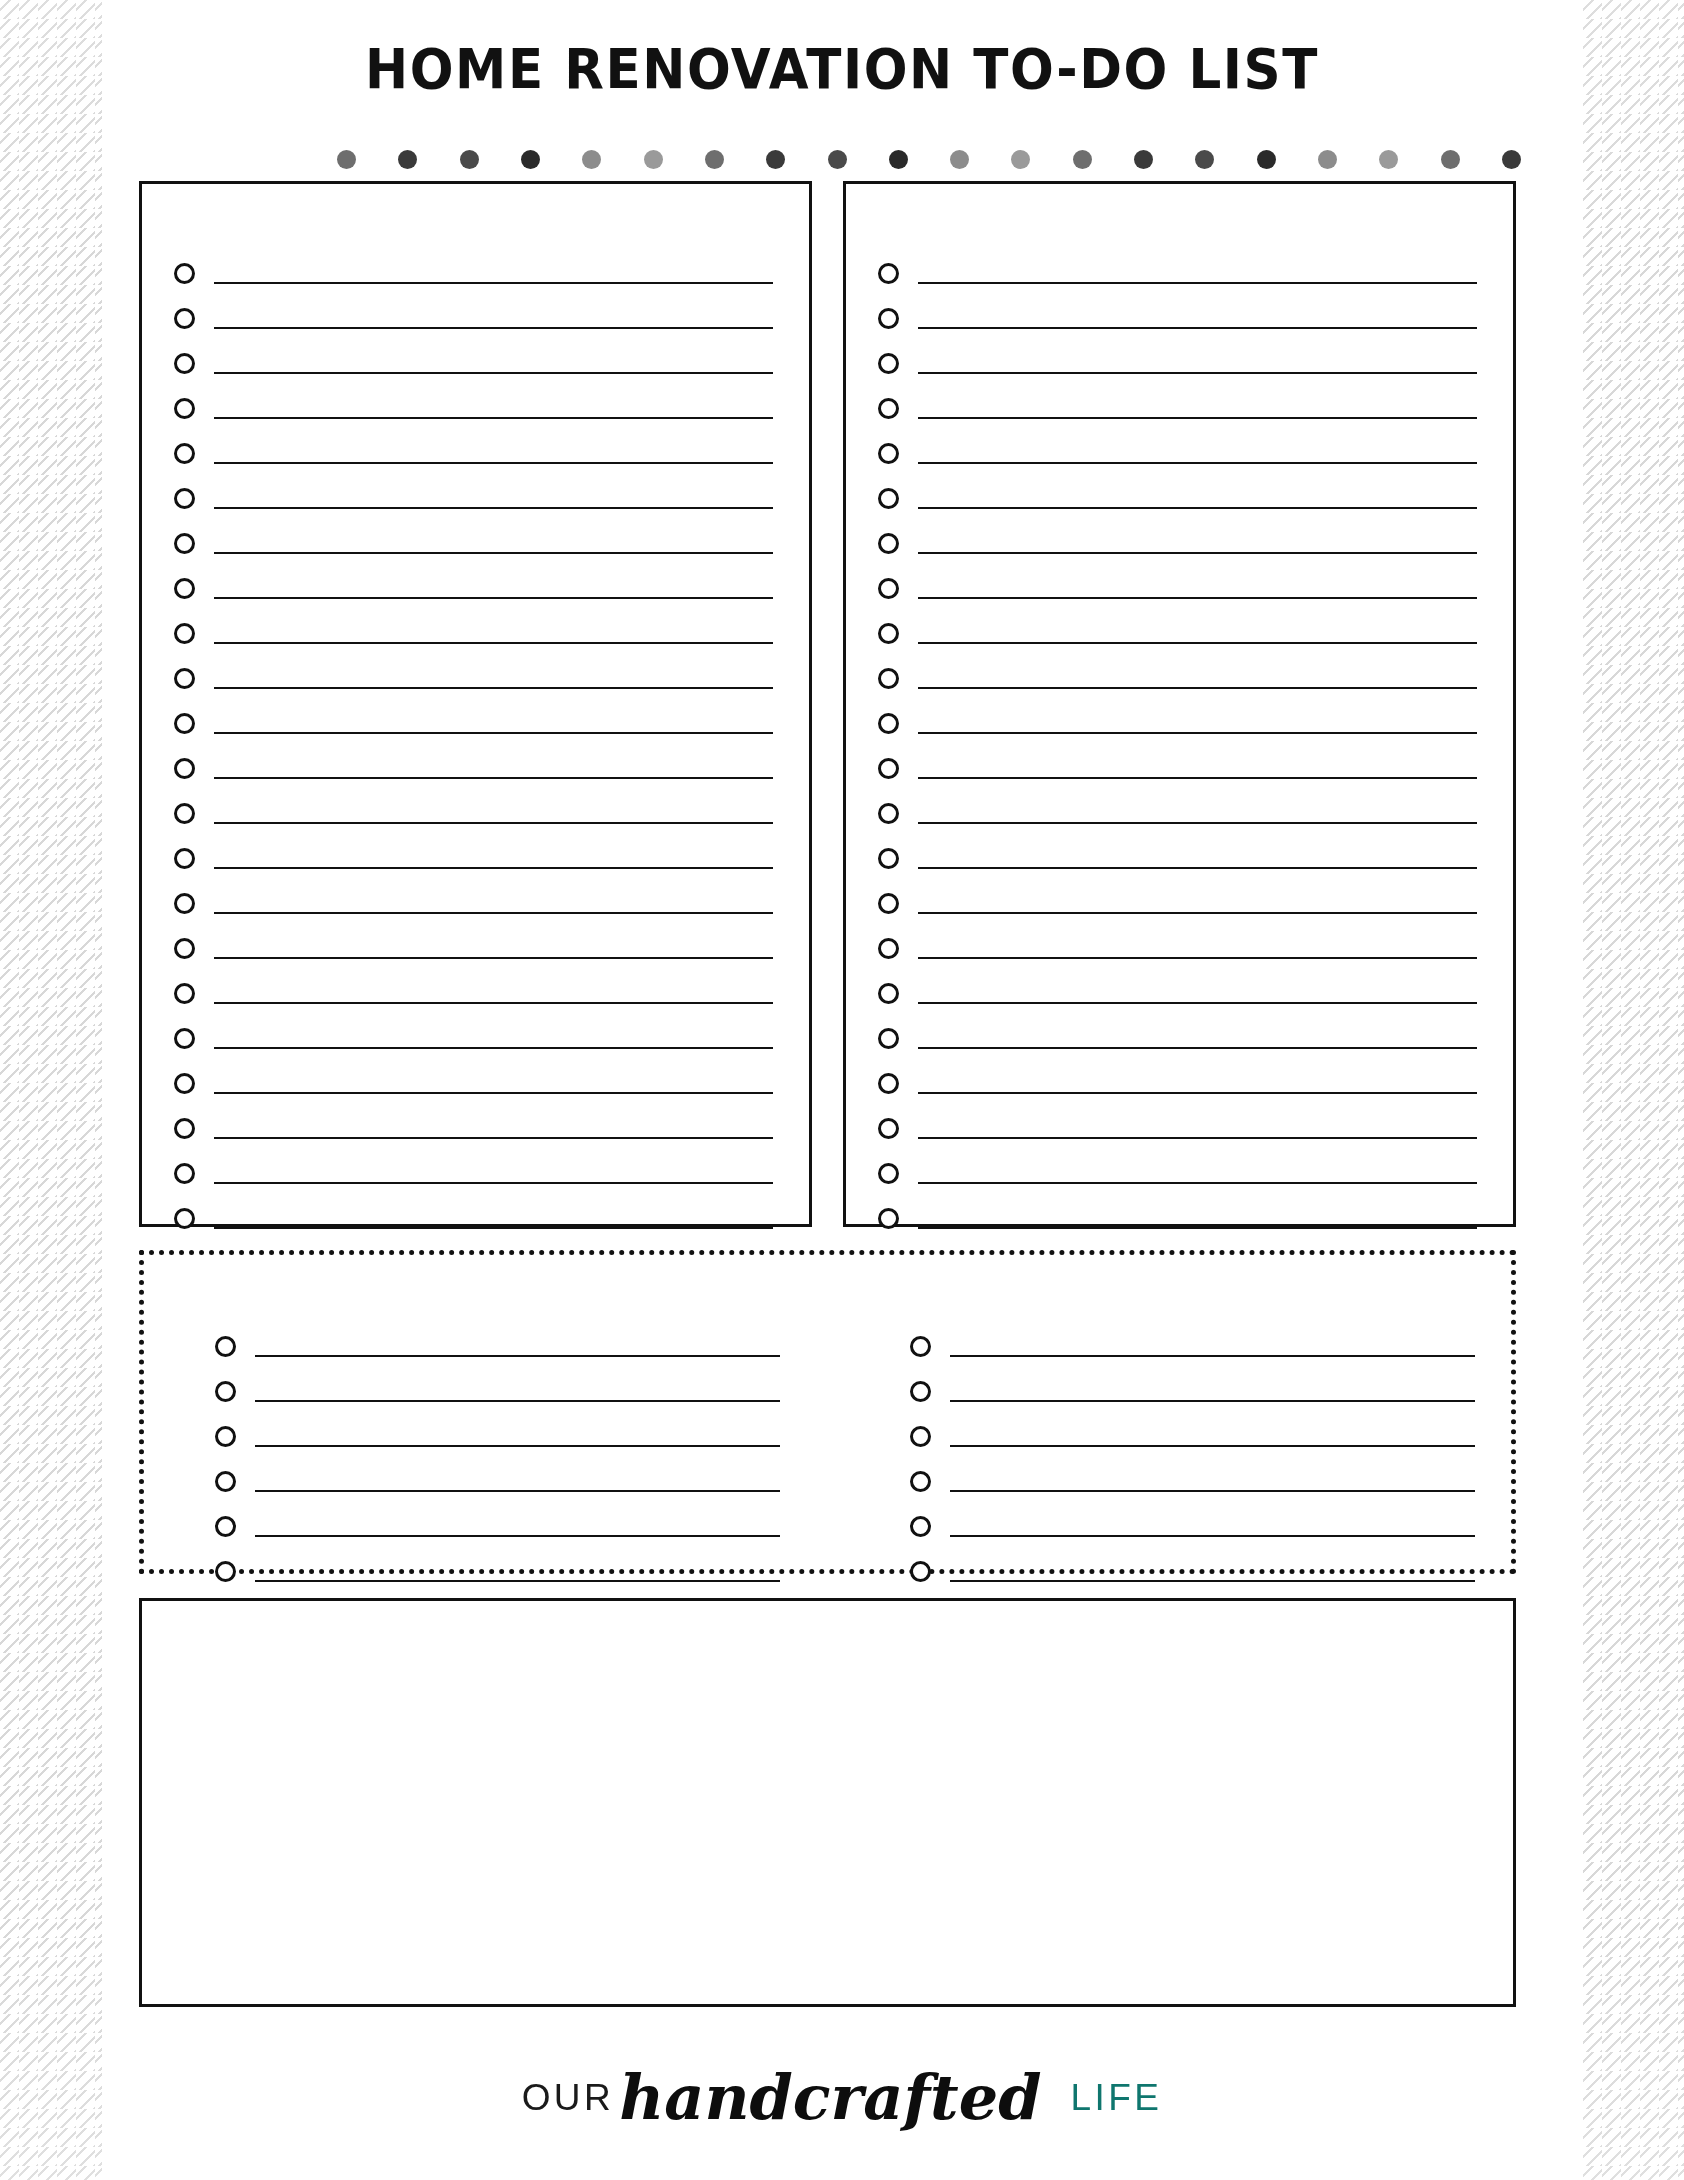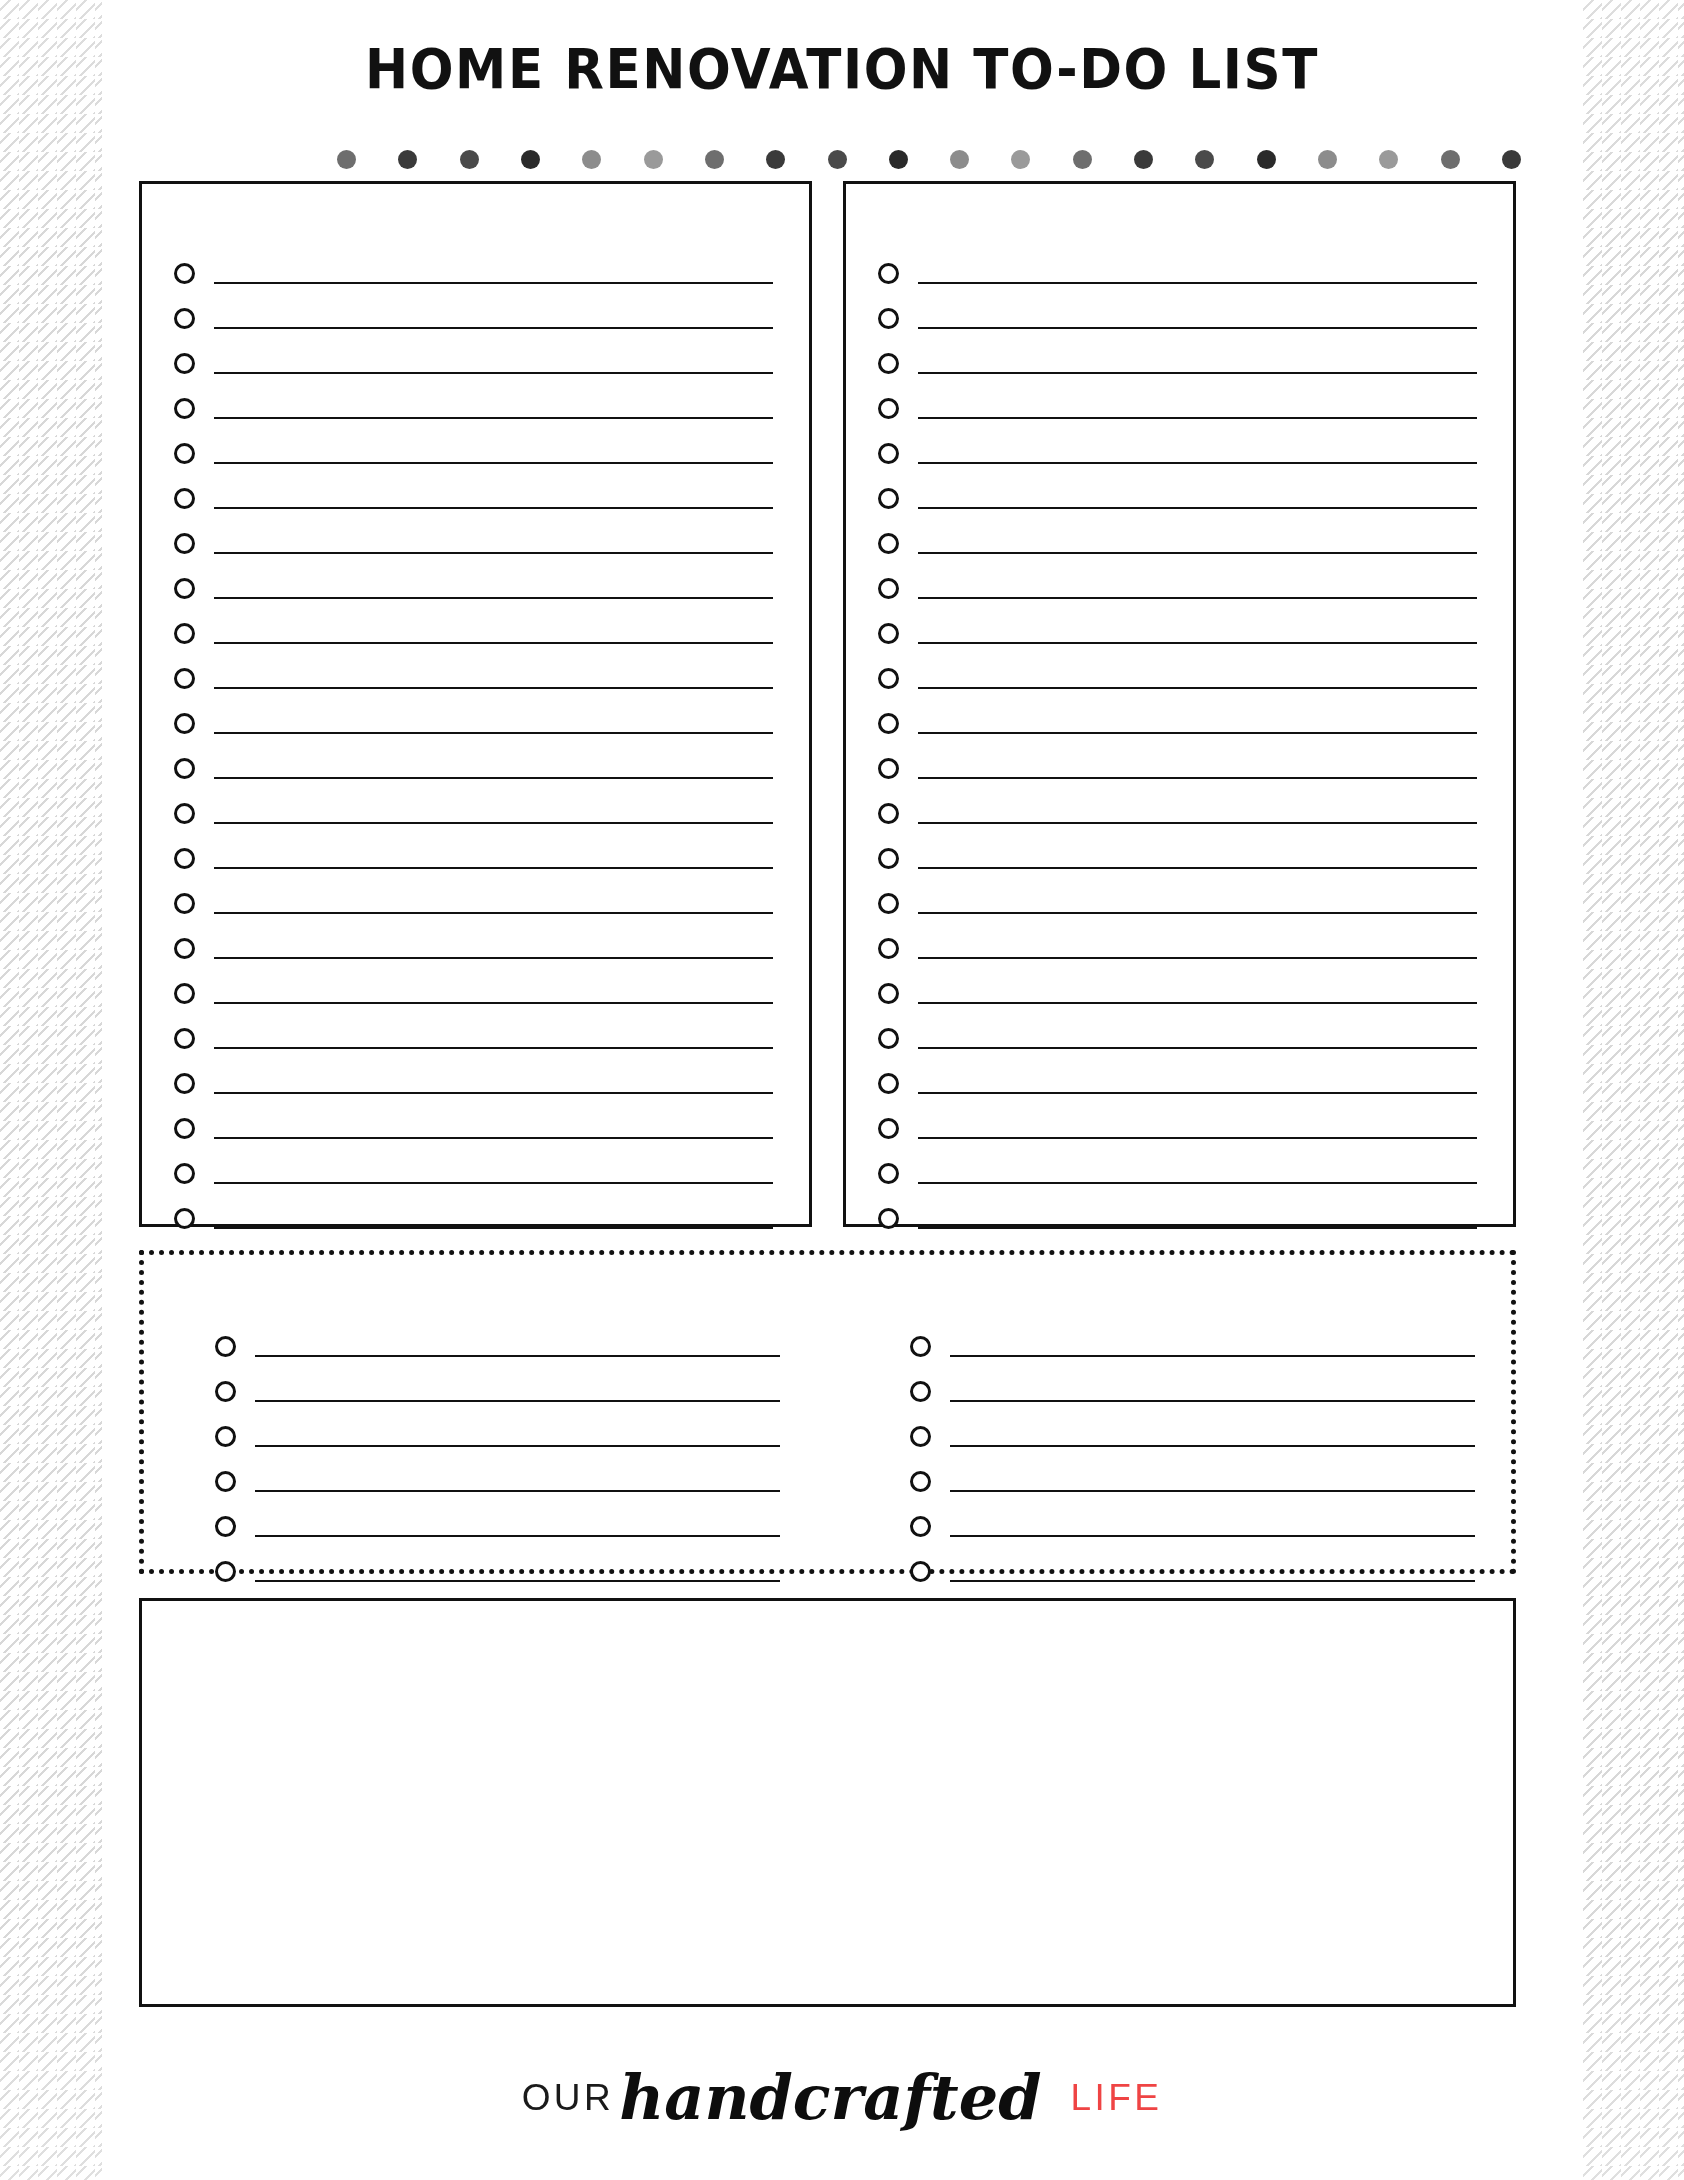--- a/index.html
+++ b/index.html
@@ -190,21 +190,21 @@
     font-weight: bold;
     font-size: 62px;
     color: #0d0d0d;
     vertical-align: middle;
     padding: 0 5.1px;
   }
   .footer .f-life {
     font-family: "Liberation Sans", sans-serif;
     font-size: 37px;
     letter-spacing: 3.4px;
-    color: #ef4444;
+    color: #0f766e;
     vertical-align: middle;
     margin-left: 24px;
   }
 </style>
 </head>
 <body>
 
 <div class="hatch left"></div>
 <div class="hatch right"></div>
 

